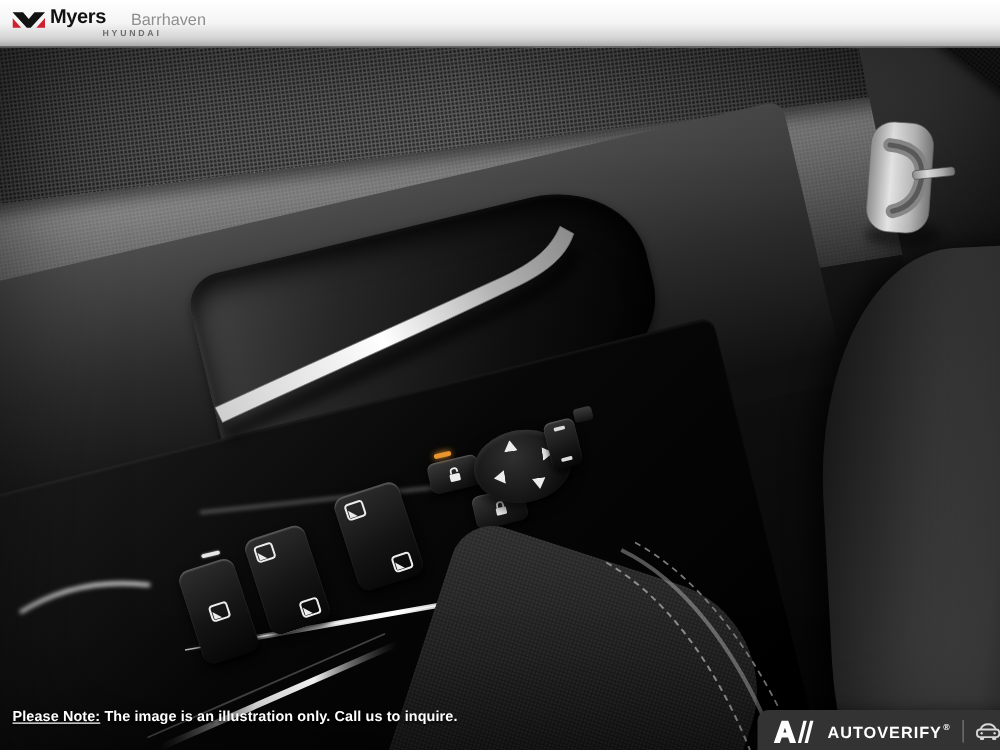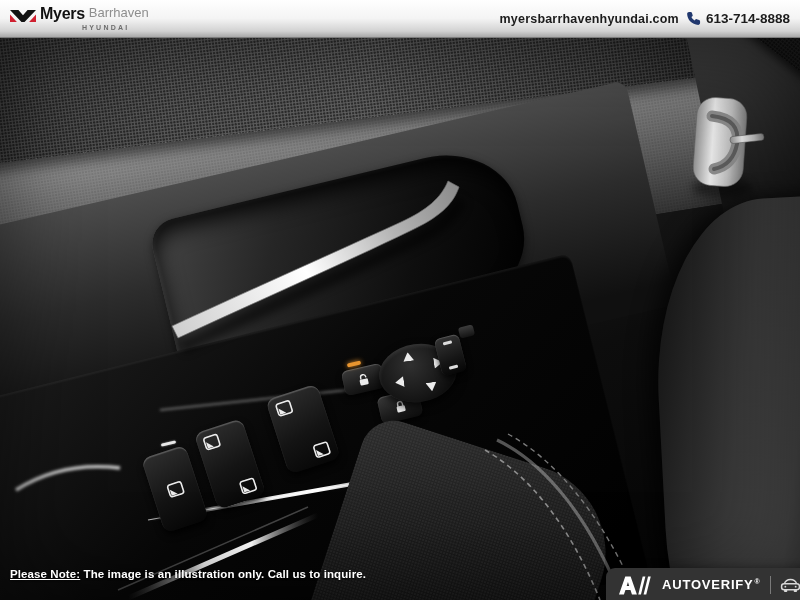--- a/index.html
+++ b/index.html
@@ -13,21 +13,21 @@
   .screen{position:relative;width:800px;height:600px;overflow:hidden;background:#000;}
 
   
   .header{position:absolute;top:0;left:0;width:800px;height:38px;z-index:20;
     background:linear-gradient(#ffffff,#f4f4f4 50%,#d2d2d2 84%,#a8a8a8 100%);
     border-bottom:1px solid #7c7c7c;
     display:flex;align-items:center;justify-content:space-between;padding:0 10px;}
   .logo-group{display:flex;align-items:flex-start;gap:4px;}
   .logo-mark{width:26px;height:16px;margin-top:2px;}
   .logo-words{display:flex;flex-direction:column;line-height:1;}
-  .logo-line1{display:flex;align-items:flex-start;gap:4px;}
+  .logo-line1{display:flex;align-items:flex-end;gap:20px;}
   .dealer-name{font-size:16px;font-weight:800;color:#111;letter-spacing:-.3px;}
   .dealer-location{font-size:13px;font-weight:300;color:#8e8e8e;}
   .dealer-brand{font-size:7px;font-weight:700;color:#6d6d6d;letter-spacing:2.2px;margin-top:2px;padding-left:42px;}
   .contact{display:flex;align-items:center;gap:7px;}
   .website{font-size:12.5px;font-weight:700;color:#1c1c1c;letter-spacing:.2px;cursor:pointer;}
   .phone-wrap{display:flex;align-items:center;gap:5px;cursor:pointer;}
   .phone-icon{width:15px;height:15px;}
   .phone-number{font-size:13.5px;font-weight:800;color:#1c1c1c;}
 
   
@@ -134,29 +134,20 @@
         <polygon points="0,1 11,1 17,8 23,1 34,1 19,17 15,17" fill="#121212"></polygon>
       </svg>
       <div class="logo-words">
         <div class="logo-line1">
           <span class="dealer-name">Myers</span>
           <span class="dealer-location">Barrhaven</span>
         </div>
         <div class="dealer-brand">HYUNDAI</div>
       </div>
     </div>
-    <div class="contact">
-      <span class="website">myersbarrhavenhyundai.com</span>
-      <span class="phone-wrap">
-        <svg class="phone-icon" viewBox="0 0 16 16">
-          <path fill="#21386e" d="M3.2,1C2.2,1,1.2,2,1.2,3c0.2,6.5,5.3,11.6,11.8,11.8c1,0,2-1,2-2v-2c0-0.6-0.4-1.1-1-1.3l-2.6-0.8 c-0.5-0.15-1,0-1.3,0.4L9.4,10C7.4,9,6.8,8.4,5.8,6.4l0.9-0.7C7.1,5.4,7.3,4.9,7.1,4.4L6.3,1.9C6.1,1.4,5.6,1,5,1H3.2z"></path>
-        </svg>
-        <span class="phone-number">613-714-8888</span>
-      </span>
-    </div>
   </div>
 
   <div class="photo">
     <div class="leather-top"></div>
     <div class="fabric-band"></div>
     <div class="dark-right"></div>
     <div class="belt-strip"></div>
     <div class="midpanel"></div>
     <div class="handle-recess"></div>
     <div class="switch-panel"></div>

